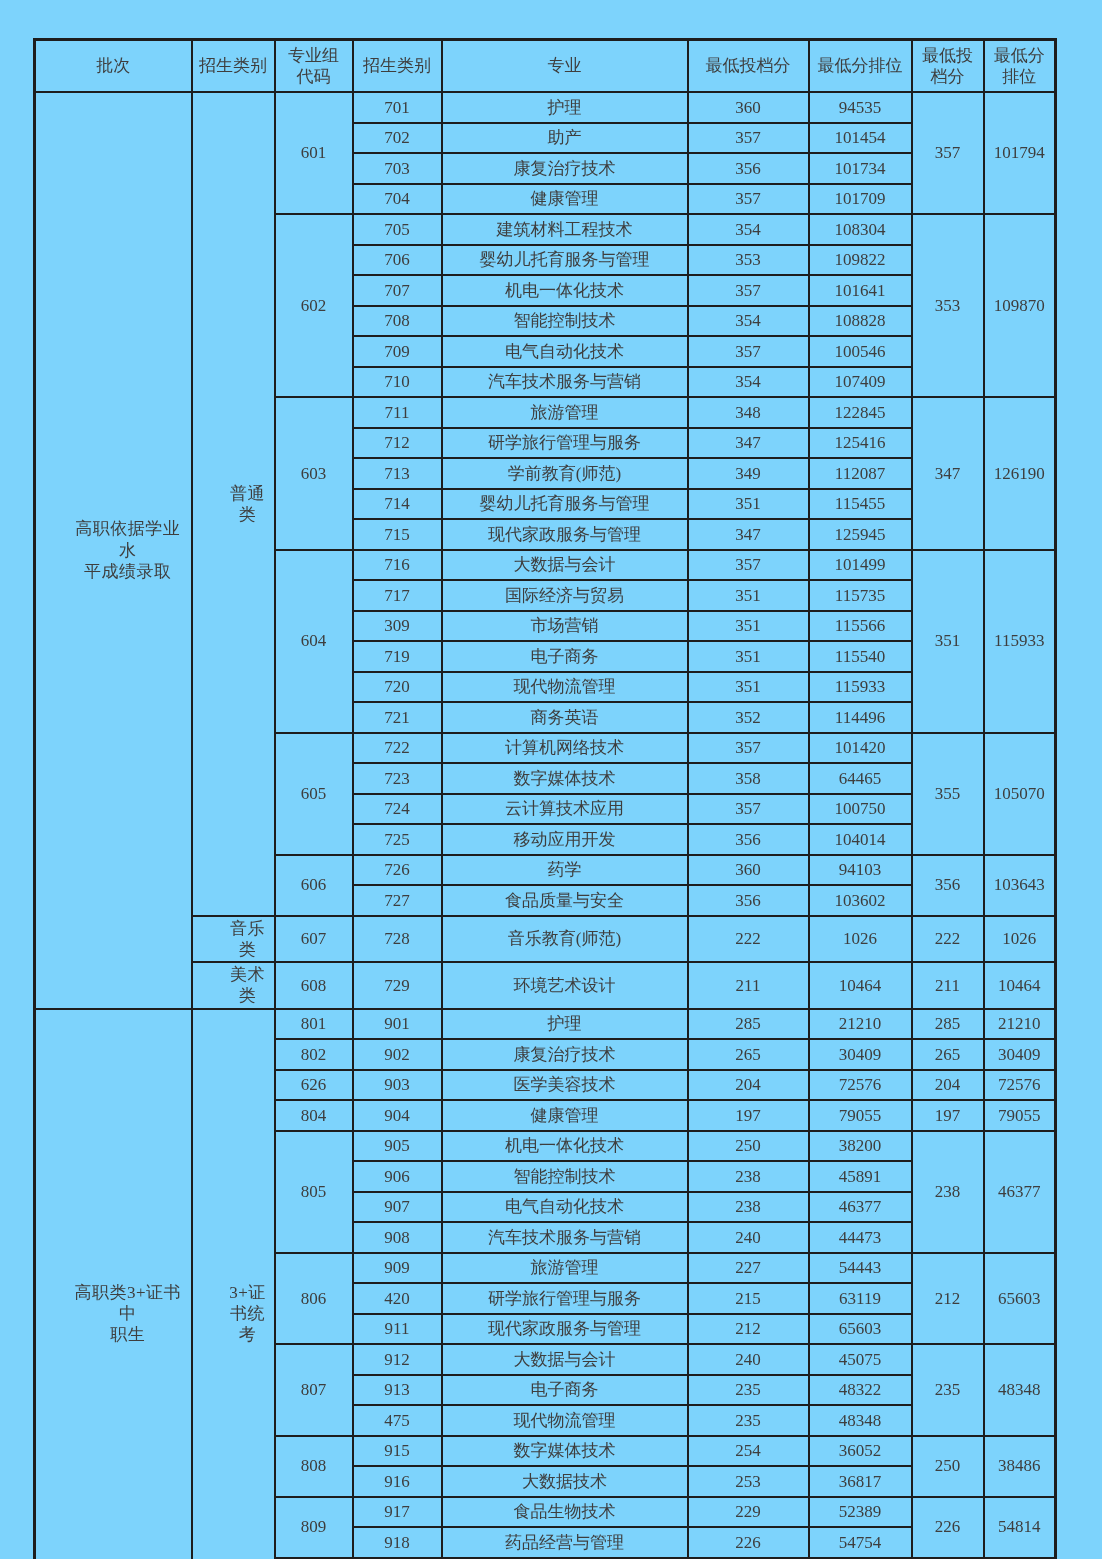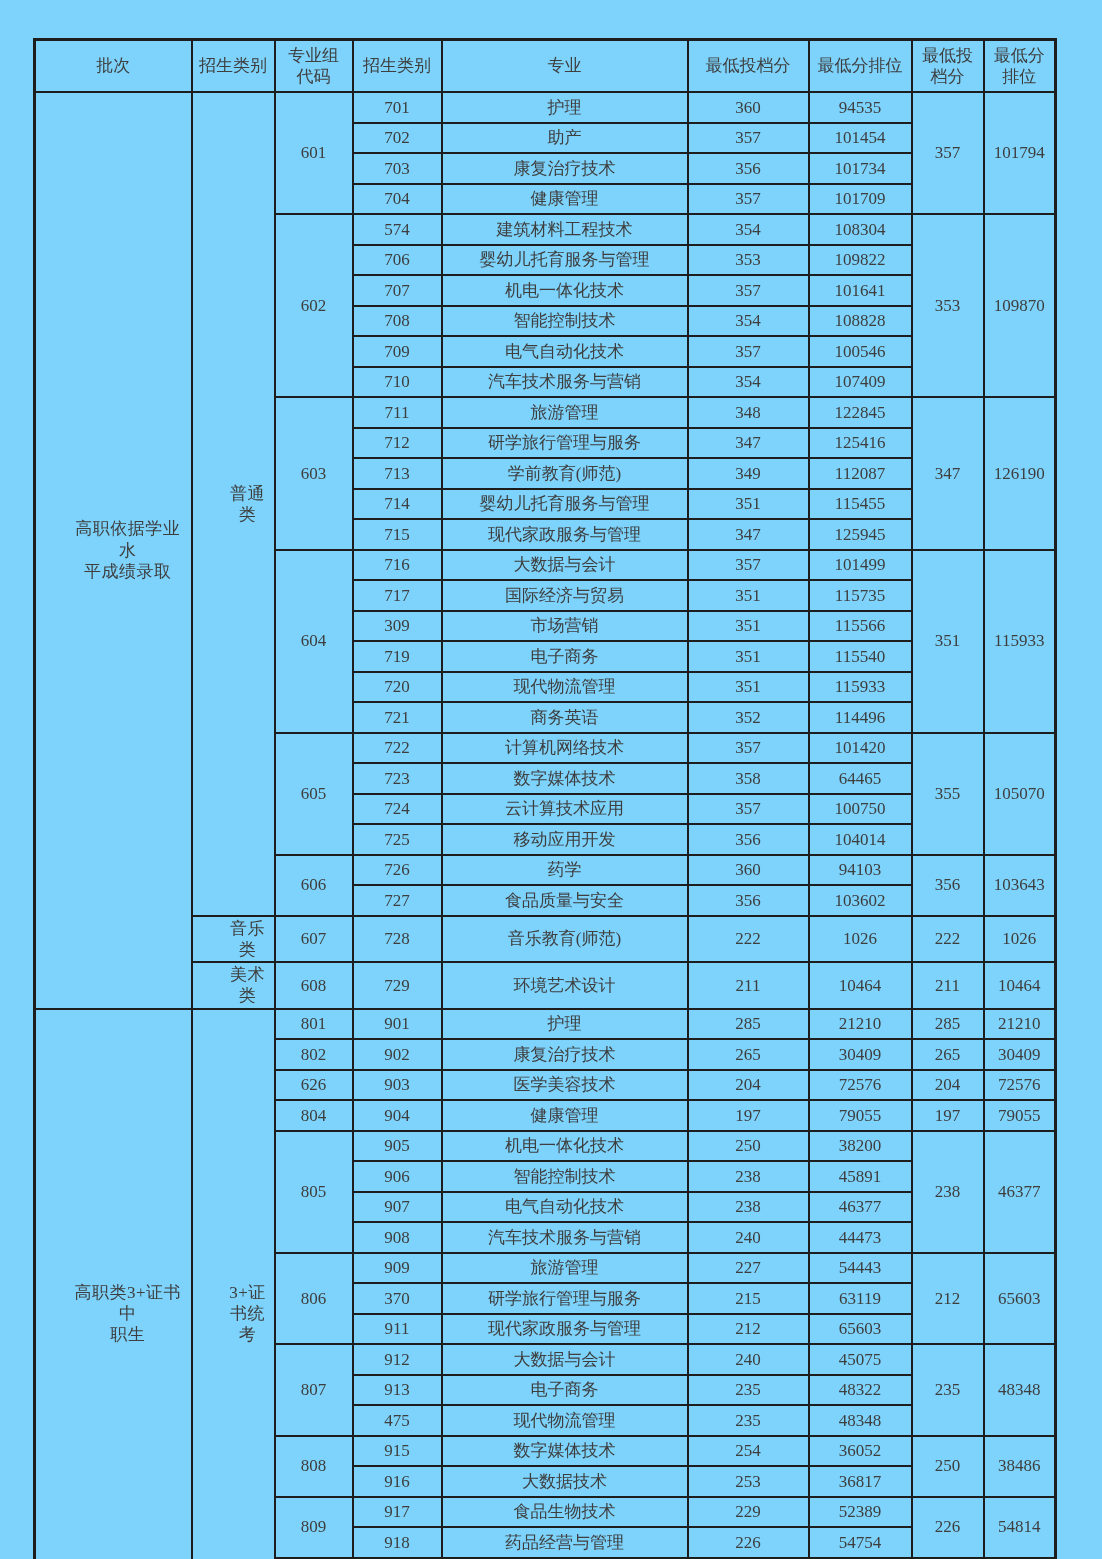--- a/index.html
+++ b/index.html
@@ -104,21 +104,21 @@
           <td class="c-rank">101734</td>
         </tr>
         <tr>
           <td class="c-majorcode">704</td>
           <td class="c-majorname">健康管理</td>
           <td class="c-score">357</td>
           <td class="c-rank">101709</td>
         </tr>
         <tr>
           <td class="c-groupcode" rowspan="6">602</td>
-          <td class="c-majorcode">574</td>
+          <td class="c-majorcode">705</td>
           <td class="c-majorname">建筑材料工程技术</td>
           <td class="c-score">354</td>
           <td class="c-rank">108304</td>
           <td class="c-gscore" rowspan="6">353</td>
           <td class="c-grank" rowspan="6">109870</td>
         </tr>
         <tr>
           <td class="c-majorcode">706</td>
           <td class="c-majorname">婴幼儿托育服务与管理</td>
           <td class="c-score">353</td>
@@ -352,21 +352,21 @@
         <tr>
           <td class="c-groupcode" rowspan="3">806</td>
           <td class="c-majorcode">909</td>
           <td class="c-majorname">旅游管理</td>
           <td class="c-score">227</td>
           <td class="c-rank">54443</td>
           <td class="c-gscore" rowspan="3">212</td>
           <td class="c-grank" rowspan="3">65603</td>
         </tr>
         <tr>
-          <td class="c-majorcode">370</td>
+          <td class="c-majorcode">420</td>
           <td class="c-majorname">研学旅行管理与服务</td>
           <td class="c-score">215</td>
           <td class="c-rank">63119</td>
         </tr>
         <tr>
           <td class="c-majorcode">911</td>
           <td class="c-majorname">现代家政服务与管理</td>
           <td class="c-score">212</td>
           <td class="c-rank">65603</td>
         </tr>

